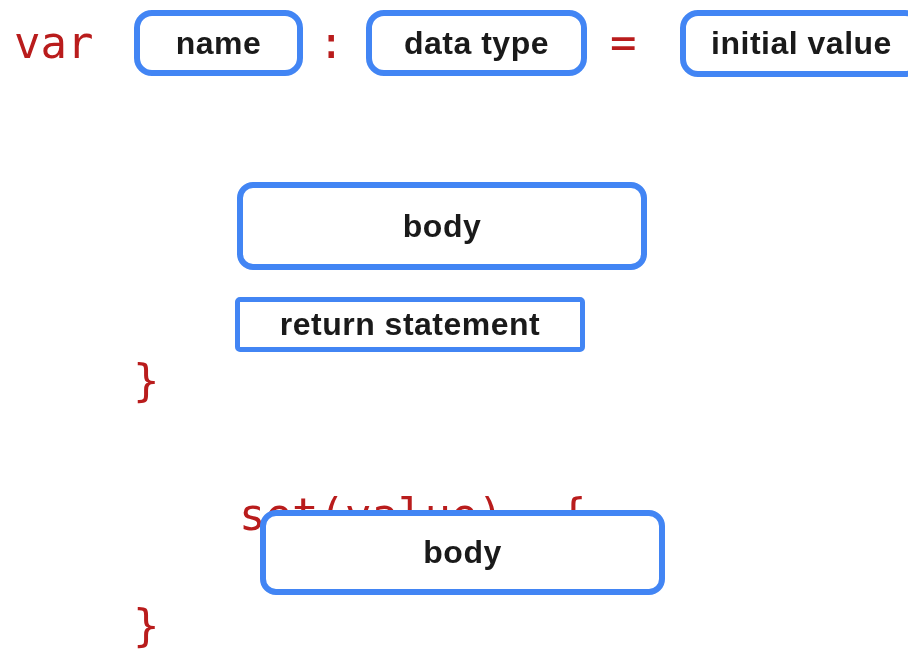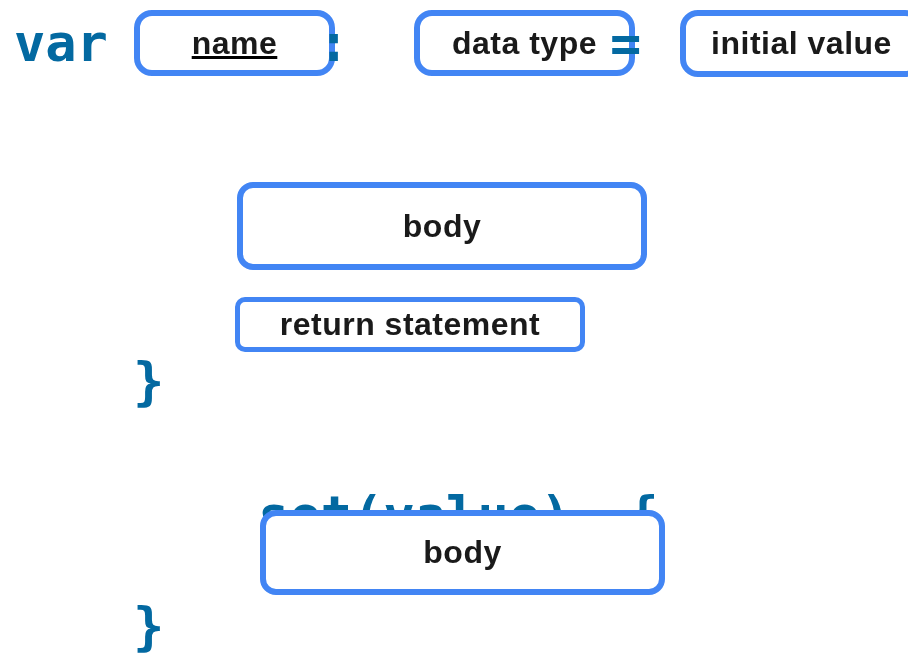--- a/index.html
+++ b/index.html
@@ -11,25 +11,25 @@
     position: relative;
     width: 908px;
     height: 657px;
     background: #ffffff;
     overflow: hidden;
     font-family: "Liberation Sans", sans-serif;
   }
   .code {
     position: absolute;
     font-family: "DejaVu Sans Mono", "Liberation Mono", monospace;
-    font-size: 52px;
+    font-size: 44px;
     line-height: 52px;
-    color: #0369a1;
+    color: #b91c1c;
     white-space: pre;
-    font-weight: 700;
+    font-weight: 400;
   }
   .code .brace {
     display: inline-block;
   }
   .slot {
     position: absolute;
     box-sizing: border-box;
     background: #ffffff;
     border: 6px solid var(--accent, #4285f4);
     border-radius: 18px;
@@ -40,30 +40,30 @@
   .slot .slot-label {
     font-family: "Liberation Sans", sans-serif;
     font-weight: 700;
     font-size: 32px;
     color: #1a1a1a;
     letter-spacing: 0.5px;
     white-space: nowrap;
   }
   
   .kw-var        { left: 14px;  top: 17px; }
-  .slot-name     { left: 134px; top: 10px; width: 201px; height: 66px; text-decoration: underline; }
+  .slot-name     { left: 134px; top: 10px; width: 169px; height: 66px; }
   .sep-colon     { left: 318px; top: 17px; }
-  .slot-type     { left: 366px; top: 10px; width: 221px; height: 66px; margin-left: 48px; }
+  .slot-type     { left: 366px; top: 10px; width: 221px; height: 66px; }
   .sep-equals    { left: 610px; top: 17px; }
   .slot-initial  { left: 680px; top: 10px; width: 243px; height: 67px; }
   
   .getter-line   { left: 133px; top: 128px; }
   .getter-line .brace { margin-left: 32px; }
   .slot-get-body { left: 237px; top: 182px; width: 410px; height: 88px; border-radius: 16px; }
-  .slot-return   { left: 235px; top: 297px; width: 350px; height: 55px; border-radius: 10px; border-width: 5px; }
+  .slot-return   { left: 235px; top: 297px; width: 350px; height: 55px; border-radius: 5px; border-width: 5px; }
   .getter-close  { left: 133px; top: 355px; }
   
   .setter-line   { left: 133px; top: 437px; }
   .setter-line .brace { margin-left: 56px; }
   .slot-set-body { left: 260px; top: 510px; width: 405px; height: 85px; border-radius: 16px; }
   .setter-close  { left: 133px; top: 600px; }
 </style>
 </head>
 <body>
 

